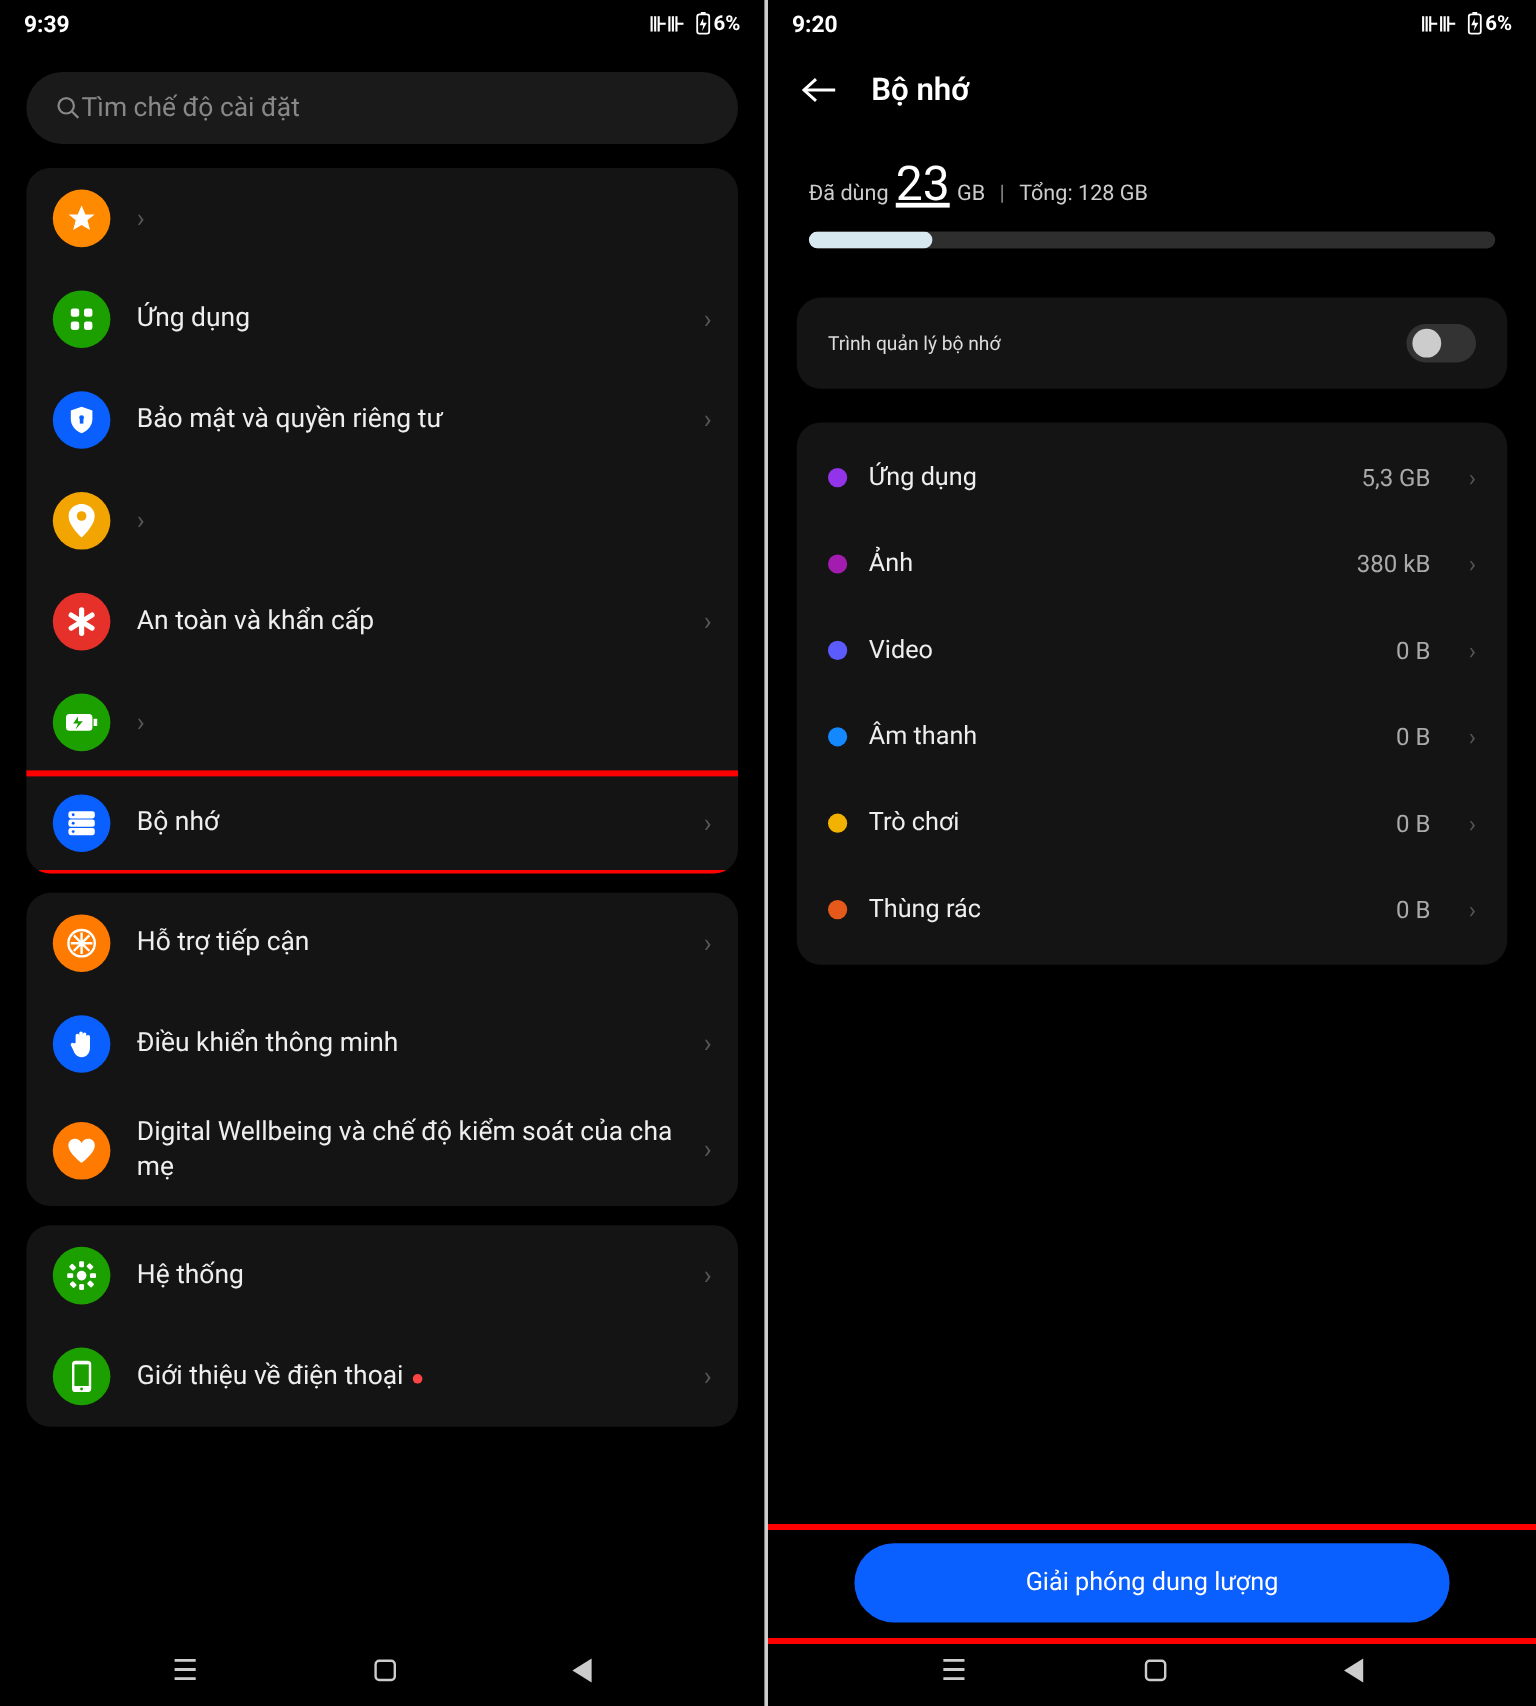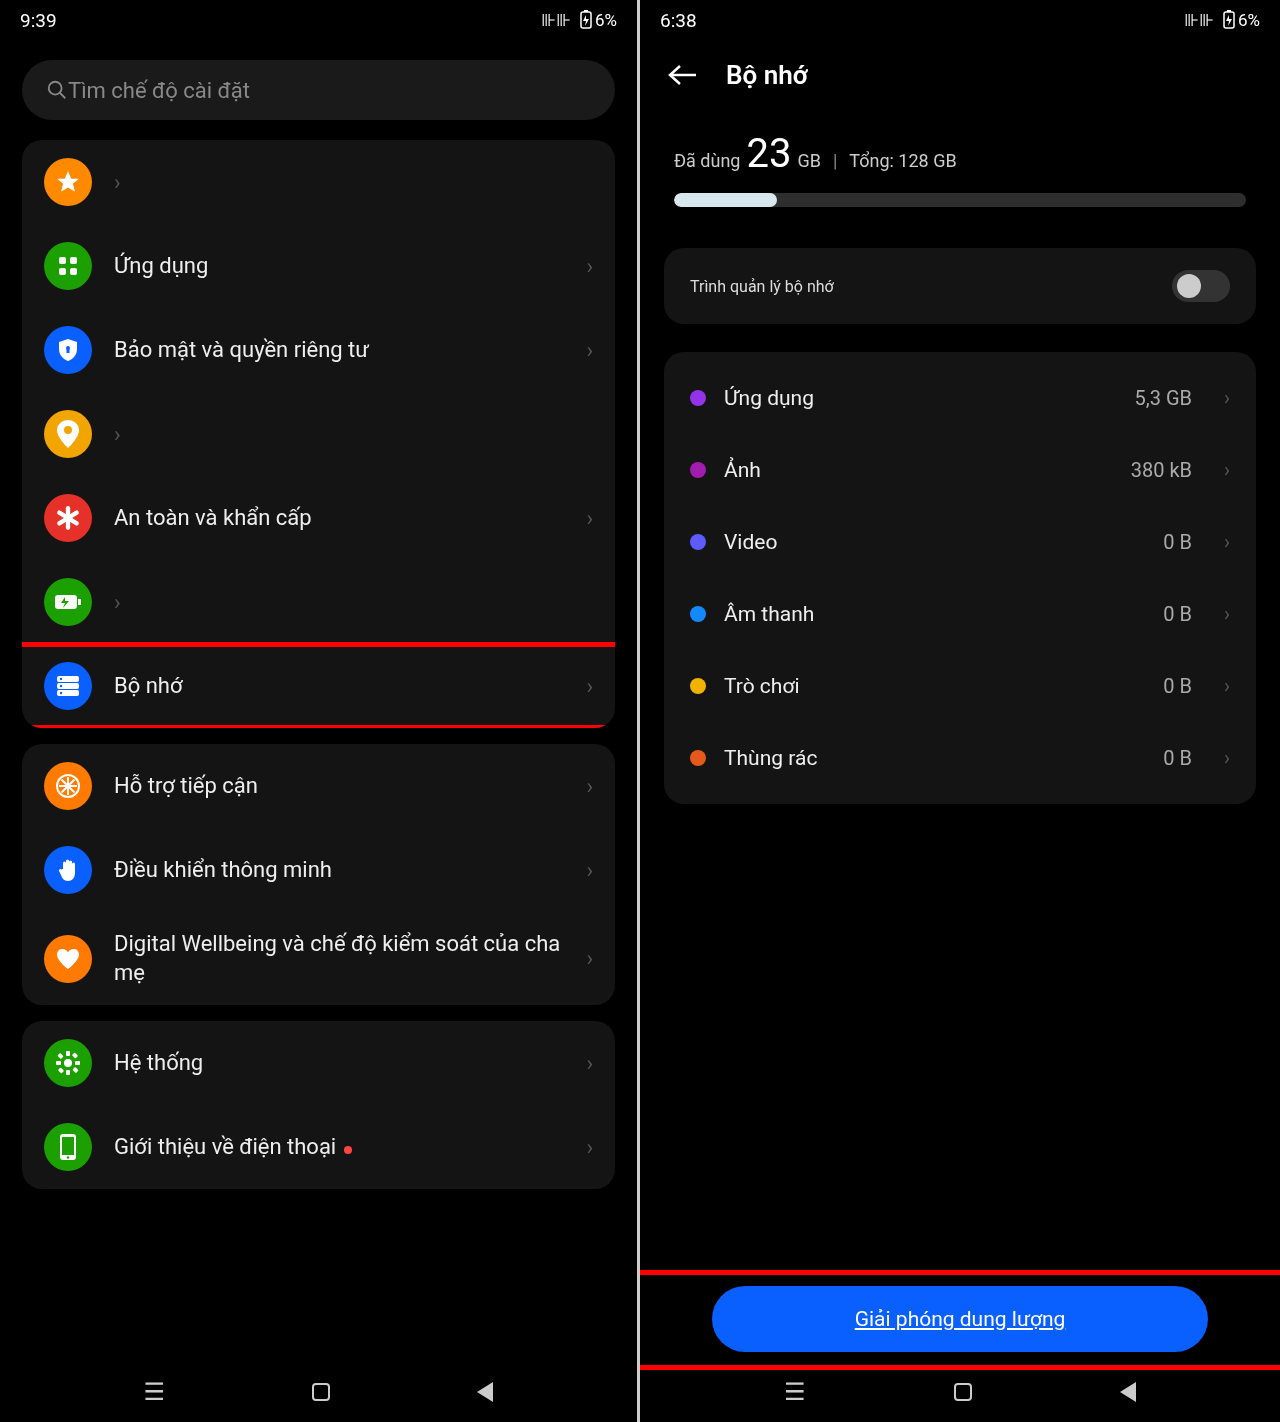--- a/index.html
+++ b/index.html
@@ -1,48 +1,48 @@
 <!DOCTYPE html>
 <html><head>
 <meta charset="utf-8">
 <style>
 * { margin: 0; padding: 0; box-sizing: border-box; font-family: -apple-system, BlinkMacSystemFont, "Segoe UI", Roboto, Helvetica, Arial, sans-serif; }
 body { background: #fff; display: flex; width: 1280px; height: 1422px; }
 .phone { width: 50%; height: 100%; background: #000; color: #fff; position: relative; overflow: hidden; }
 .phone-left { border-right: 3px solid #ccc; }
-.status-bar { height: 40px; display: flex; justify-content: space-between; align-items: center; padding: 0 20px; font-size: 19px; font-weight: 400; }
+.status-bar { height: 40px; display: flex; justify-content: space-between; align-items: center; padding: 0 20px; font-size: 19px; font-weight: 700; }
 .status-icons { display: flex; align-items: center; gap: 8px; font-size: 17px; }
 .battery-icon { display: inline-flex; align-items: center; gap: 2px; }
 .search-box { margin: 20px 22px; background: #1a1a1a; border-radius: 32px; height: 60px; display: flex; align-items: center; padding: 0 24px; color: #888; font-size: 22px; }
 .settings-group { margin: 16px 22px; background: #141414; border-radius: 20px; overflow: hidden; }
 .setting-row { display: flex; align-items: center; padding: 18px 22px; gap: 22px; min-height: 76px; position: relative; }
 .setting-icon { width: 48px; height: 48px; border-radius: 50%; display: flex; align-items: center; justify-content: center; flex-shrink: 0; }
 .setting-label { flex: 1; font-size: 22px; color: #eee; line-height: 1.3; }
 .chevron { color: #555; font-size: 22px; }
 .highlight-box { position: absolute; border: 5px solid #f00; pointer-events: none; }
 
 .header-row { display: flex; align-items: center; padding: 20px 28px; gap: 28px; }
 .back-arrow { font-size: 30px; font-weight: 300; color: #fff; }
 .header-title { font-size: 26px; font-weight: 600; }
 .storage-info { padding: 20px 34px 17px; }
 .storage-text { color: #ccc; font-size: 18px; display: flex; align-items: baseline; gap: 6px; }
-.big-num { font-size: 40px; color: #fff; font-weight: 400; }
+.big-num { font-size: 40px; color: #fff; font-weight: 400; text-decoration: underline; }
 .progress-track { margin-top: 16px; height: 14px; background: #2e2e2e; border-radius: 8px; overflow: hidden; }
 .progress-fill { height: 100%; background: #d8e8ef; border-radius: 8px; width: 18%; }
 .toggle-card { margin: 24px 24px 0; background: #141414; border-radius: 20px; padding: 22px 26px; display: flex; align-items: center; justify-content: space-between; }
 .toggle-label { font-size: 16px; color: #ddd; }
 .switch { width: 58px; height: 32px; background: #333; border-radius: 20px; position: relative; }
 .switch-thumb { width: 24px; height: 24px; background: #ccc; border-radius: 50%; position: absolute; top: 4px; left: 5px; }
 .storage-list { margin: 28px 24px 0; background: #141414; border-radius: 20px; padding: 10px 0; }
 .storage-item { display: flex; align-items: center; padding: 24px 26px; gap: 18px; }
 .dot { width: 16px; height: 16px; border-radius: 50%; flex-shrink: 0; }
 .storage-name { flex: 1; font-size: 21px; color: #eee; }
 .storage-size { font-size: 20px; color: #aaa; margin-right: 14px; }
 .storage-chevron { color: #555; font-size: 20px; }
-.free-button-wrapper { position: absolute; bottom: 70px; left: 0; right: 0; padding: 0 72px; text-decoration: underline; }
+.free-button-wrapper { position: absolute; bottom: 70px; left: 0; right: 0; padding: 0 72px; }
 .free-button { background: #0a5fff; color: #fff; border-radius: 36px; height: 66px; display: flex; align-items: center; justify-content: center; font-size: 21px; }
 .nav-bar { position: absolute; bottom: 0; left: 0; right: 0; height: 60px; display: flex; align-items: center; justify-content: space-around; padding: 0 70px; }
 .nav-icon { color: #ccc; font-size: 24px; }
 .nav-square { width: 18px; height: 18px; border: 2px solid #ccc; border-radius: 4px; }
 .nav-tri { width: 0; height: 0; border-top: 10px solid transparent; border-bottom: 10px solid transparent; border-right: 16px solid #ccc; }
 .reddot { width: 8px; height: 8px; background: #f44; border-radius: 50%; display: inline-block; margin-left: 8px; }
 svg { display: block; }
 </style>
 </head>
 <body>
@@ -224,21 +224,21 @@
 
   <div class="nav-bar">
     <span class="nav-icon">☰</span>
     <span class="nav-square"></span>
     <span class="nav-tri"></span>
   </div>
 </div>
 
 <div class="phone">
   <div class="status-bar">
-    <span>6:38</span>
+    <span>9:20</span>
     <div class="status-icons">
       <span>⊪⊪</span>
       <span class="battery-icon">
         <svg width="14" height="20" viewBox="0 0 14 20">
             <rect x="2" y="2" width="10" height="16" rx="2" stroke="#fff" stroke-width="1.5" fill="none"></rect>
             <rect x="5" y="0" width="4" height="2" fill="#fff"></rect>
             <polygon points="7,5 4,11 7,11 6,16 10,9 7,9" fill="#fff"></polygon>
           </svg>
         <span>6%</span>
       </span>

